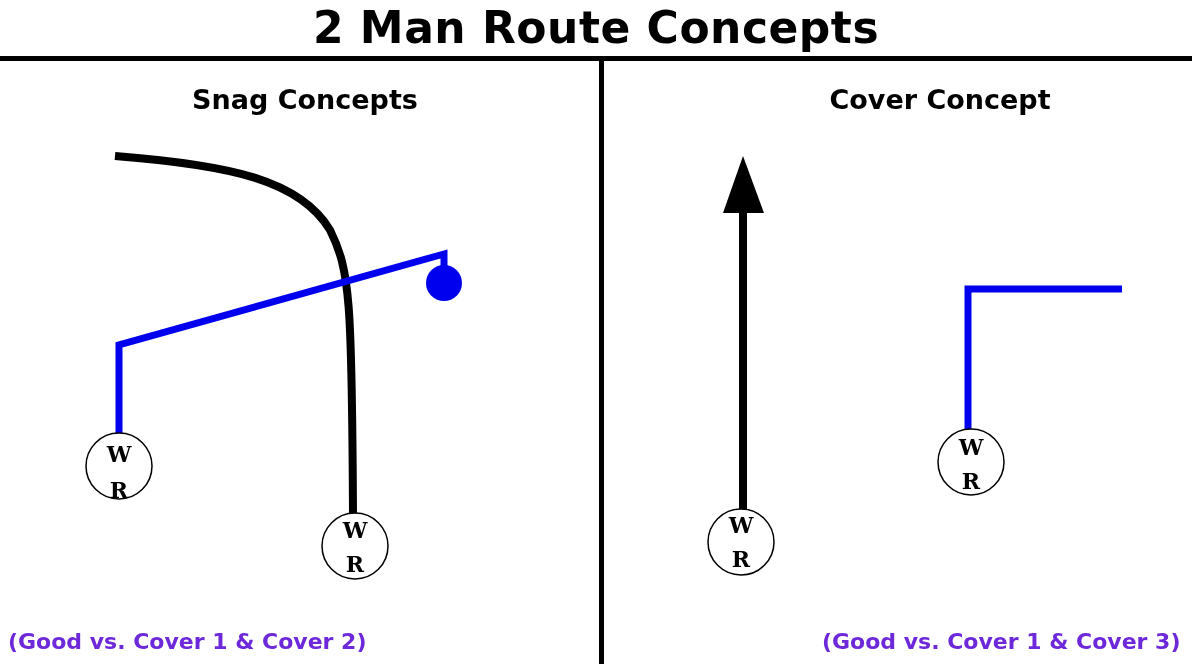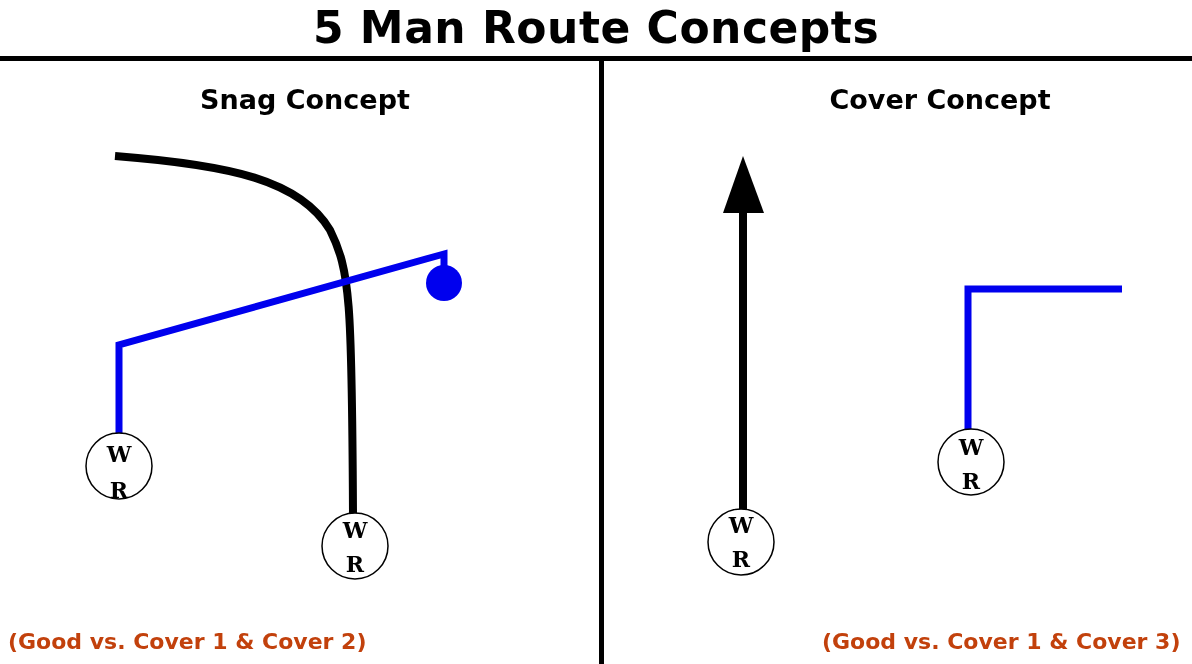--- a/index.html
+++ b/index.html
@@ -5,33 +5,33 @@
   html, body { margin: 0; padding: 0; background: #ffffff; }
   body { width: 1192px; height: 664px; position: relative; overflow: hidden;
          font-family: "DejaVu Sans", sans-serif; }
   .title { position: absolute; left: 0; width: 1192px; top: 2px; text-align: center;
            font-family: "DejaVu Sans", sans-serif; font-weight: bold; font-size: 44px;
            color: #000; letter-spacing: 0.5px; }
   .hline { position: absolute; left: 0; top: 56px; width: 1192px; height: 5px; background: #000; }
   .vline { position: absolute; left: 599px; top: 58px; width: 5px; height: 606px; background: #000; }
   .ptitle { position: absolute; top: 84px; font-weight: bold; font-size: 27px; color: #000;
             font-family: "DejaVu Sans", sans-serif; text-align: center; }
-  .note { position: absolute; top: 629px; font-weight: bold; font-size: 22px; color: #c2410c;
+  .note { position: absolute; top: 629px; font-weight: bold; font-size: 22px; color: #6d28d9;
           font-family: "DejaVu Sans", sans-serif; white-space: nowrap; }
   svg.field { position: absolute; left: 0; top: 0; }
   .wr text { font-family: "DejaVu Serif", serif; font-weight: bold; font-size: 22px; fill: #000; }
 </style>
 </head>
 <body>
 
-<div class="title">5 Man Route Concepts</div>
+<div class="title">2 Man Route Concepts</div>
 <div class="hline"></div>
 <div class="vline"></div>
 
-<div class="ptitle" style="left:150px;width:310px;">Snag Concept</div>
+<div class="ptitle" style="left:150px;width:310px;">Snag Concepts</div>
 <div class="ptitle" style="left:780px;width:320px;">Cover Concept</div>
 
 <svg class="field" width="1192" height="664" viewBox="0 0 1192 664">
 
   <path d="M 115 156 C 230 165, 300 180, 330 230 C 350 270, 352 300, 353 515" fill="none" stroke="#000" stroke-width="8"></path>
 
   <path d="M 119 446 L 119 345 L 444 254 L 444 268" fill="none" stroke="#0000ee" stroke-width="7" stroke-linejoin="miter"></path>
   <circle cx="444" cy="283" r="18" fill="#0000ee"></circle>
 
   <g class="wr">

